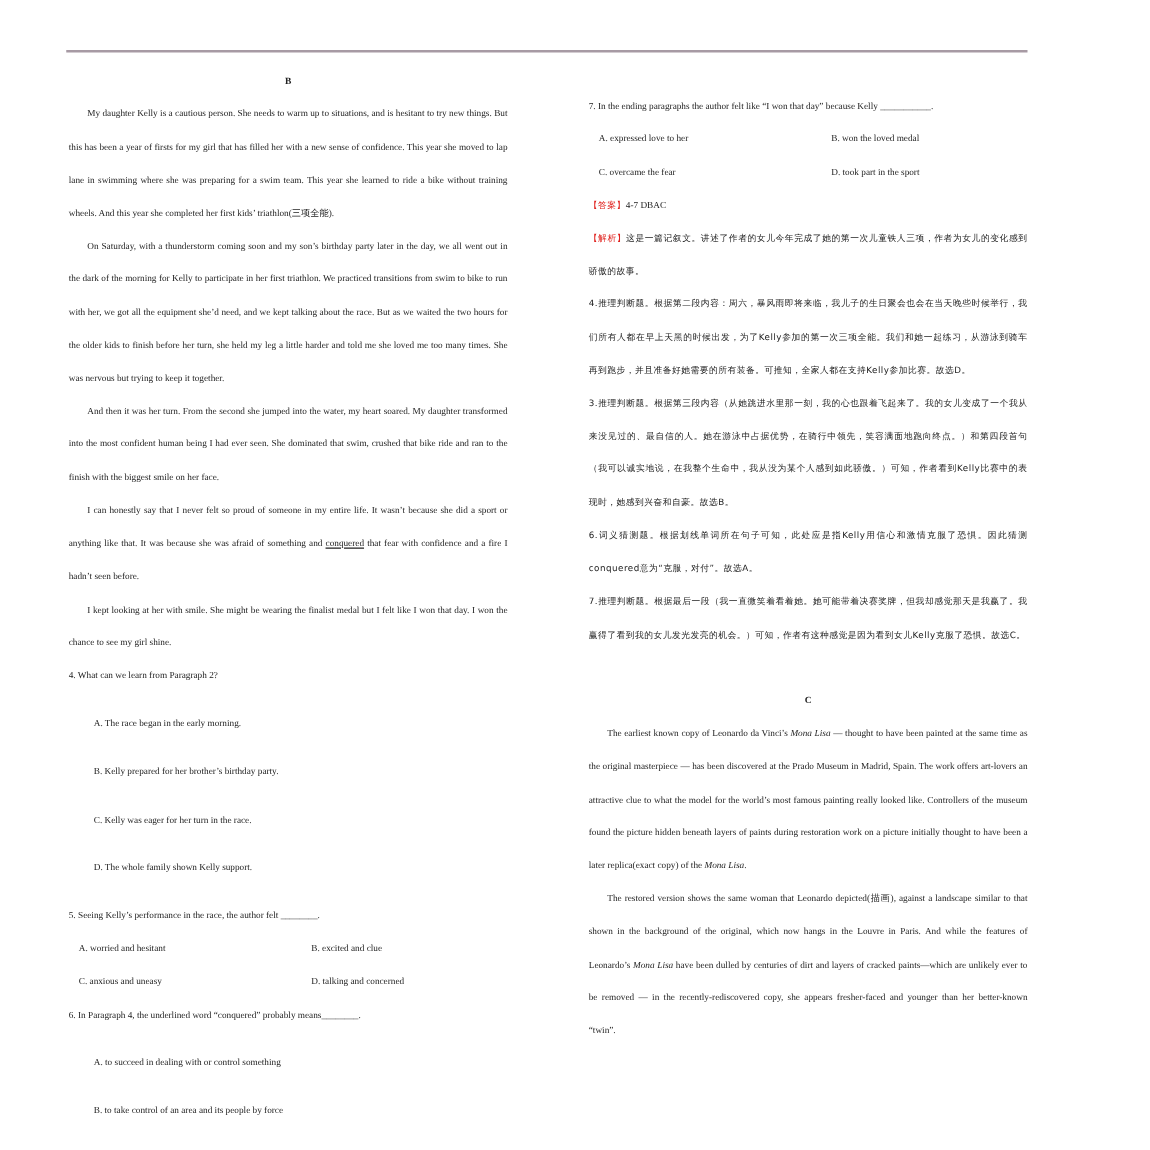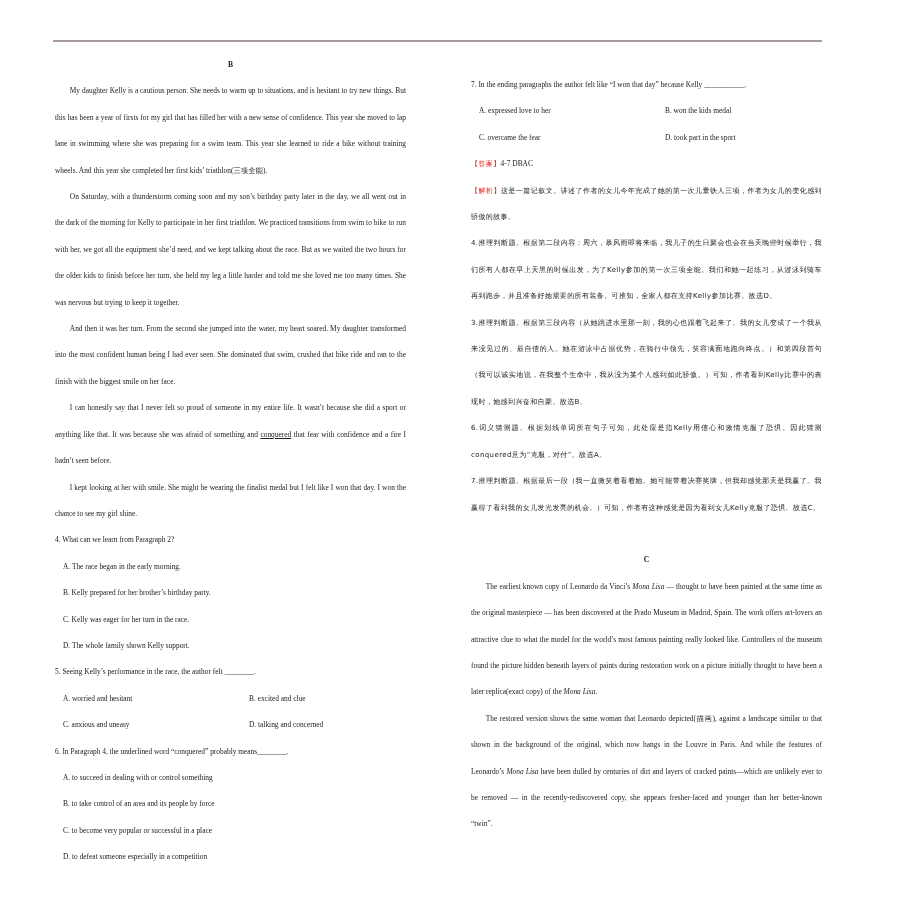--- a/index.html
+++ b/index.html
@@ -6,21 +6,21 @@
   body { width:920px; height:920px; position:relative; overflow:hidden;
          font-family:"Liberation Serif", "DejaVu Serif", serif; color:#222; }
   .rule { position:absolute; left:53px; top:40px; width:769px; height:0;
           border-top:2px solid #a79aa4; }
   .col { position:absolute; top:52px; font-size:7.4px; line-height:26.4px; }
   .col-left { left:55px; width:351px; }
   .col-right { left:471px; width:351px;margin-top:20px; }
   .title { text-align:center; font-weight:bold; font-size:7.6px; }
   .para { text-align:justify; text-indent:2em; margin:0; }
   .q { margin:0; }
-  .opt { margin:0; padding-left:8px; white-space:nowrap;font-family:Liberation Serif, serif; }
+  .opt { margin:12px; padding-left:8px; white-space:nowrap;font-family:Liberation Serif, serif; }
   .opt-grid { display:grid; grid-template-columns: 186px 1fr; padding-left:8px; }
   .opt-grid span { white-space:nowrap; }
   .tag { color:#e0201c; }
   .zh { font-family:"DejaVu Sans", sans-serif; font-size:7px; letter-spacing:0.4px; }
   .underline { text-decoration:underline; }
   .it { font-style:italic; }
   .spacer { height:26.4px; }
 </style>
 </head>
 <body>
@@ -53,21 +53,21 @@
   <p class="opt">A. to succeed in dealing with or control something</p>
   <p class="opt">B. to take control of an area and its people by force</p>
   <p class="opt">C. to become very popular or successful in a place</p>
   <p class="opt">D. to defeat someone especially in a competition</p>
 </div>
 
 <div class="col col-right">
   <p class="q">7. In the ending paragraphs the author felt like “I won that day” because Kelly ___________.</p>
   <div class="opt-grid">
     <span>A. expressed love to her</span>
-    <span>B. won the kids medal</span>
+    <span>B. won the loved medal</span>
     <span>C. overcame the fear</span>
     <span>D. took part in the sport</span>
   </div>
 
   <p class="q"><span class="tag zh">【答案】</span><span>4-7 DBAC</span></p>
 
   <p class="q zh" style="text-align:justify"><span class="tag">【解析】</span><span>这是一篇记叙文。讲述了作者的女儿今年完成了她的第一次儿童铁人三项，作者为女儿的变化感到骄傲的故事。</span></p>
   <p class="q zh" style="text-align:justify">4.推理判断题。根据第二段内容：周六，暴风雨即将来临，我儿子的生日聚会也会在当天晚些时候举行，我们所有人都在早上天黑的时候出发，为了Kelly参加的第一次三项全能。我们和她一起练习，从游泳到骑车再到跑步，并且准备好她需要的所有装备。可推知，全家人都在支持Kelly参加比赛。故选D。</p>
   <p class="q zh" style="text-align:justify">3.推理判断题。根据第三段内容（从她跳进水里那一刻，我的心也跟着飞起来了。我的女儿变成了一个我从来没见过的、最自信的人。她在游泳中占据优势，在骑行中领先，笑容满面地跑向终点。）和第四段首句（我可以诚实地说，在我整个生命中，我从没为某个人感到如此骄傲。）可知，作者看到Kelly比赛中的表现时，她感到兴奋和自豪。故选B。</p>
   <p class="q zh" style="text-align:justify">6.词义猜测题。根据划线单词所在句子可知，此处应是指Kelly用信心和激情克服了恐惧。因此猜测conquered意为“克服，对付”。故选A。</p>

